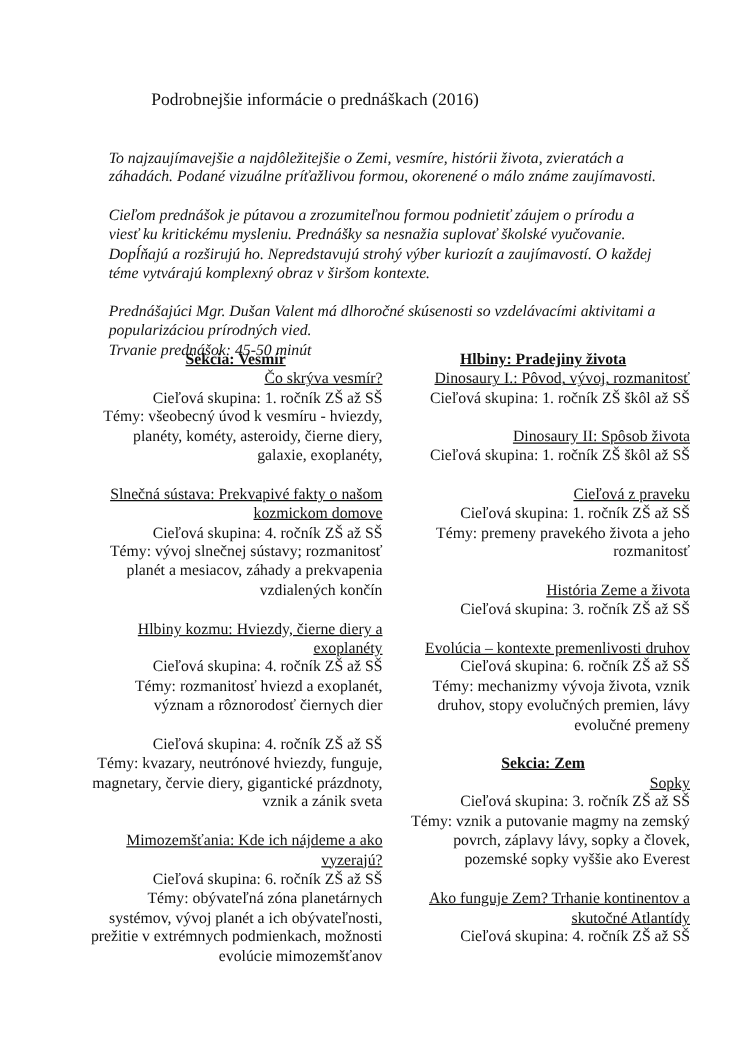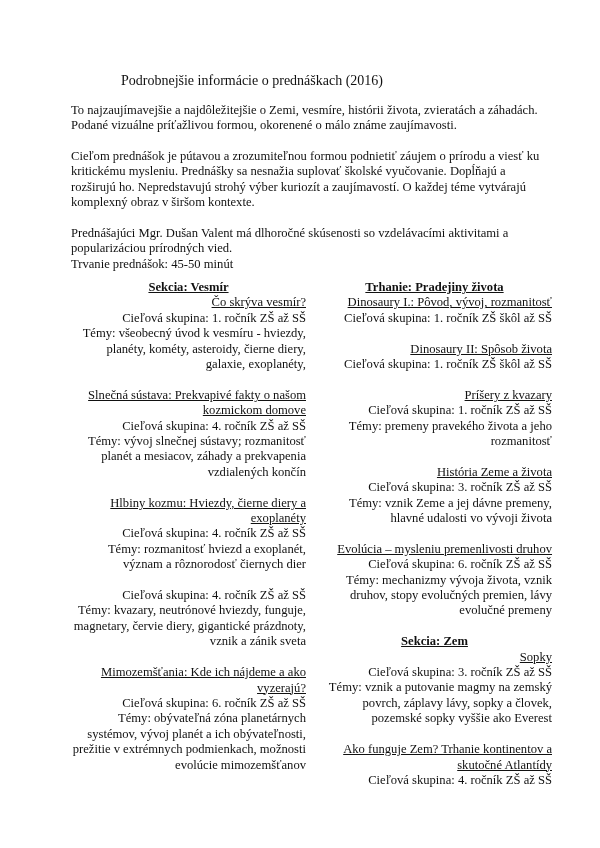--- a/index.html
+++ b/index.html
@@ -30,21 +30,22 @@
       text-align: center;
       font-size: 14px;
       line-height: 18px;
     }
     .intro {
       position: absolute;
       left: 71px;
       width: 470px;
     }
     .intro p {
-      margin: 0;
+      margin: 16px;
+      font-style: italic;
     }
     .col {
       position: absolute;
       top: 280px;
       width: 235px;
     }
     .col.left { left: 71px; }
     .col.right { left: 317px; }
     .section-title {
       font-weight: bold;
@@ -111,46 +112,45 @@
     </div>
 
     <div class="lecture">
       <span class="lecture-title">Mimozemšťania: Kde ich nájdeme a ako vyzerajú?</span>
       <span class="line">Cieľová skupina: 6. ročník ZŠ až SŠ</span>
       <span class="line">Témy: obývateľná zóna planetárnych systémov, vývoj planét a ich obývateľnosti, prežitie v extrémnych podmienkach, možnosti evolúcie mimozemšťanov</span>
     </div>
   </div>
 
   <div class="col right">
-    <div class="section-title">Trhanie: Pradejiny života</div>
+    <div class="section-title">Hlbiny: Pradejiny života</div>
 
     <div class="lecture">
       <span class="lecture-title">Dinosaury I.: Pôvod, vývoj, rozmanitosť</span>
       <span class="line">Cieľová skupina: 1. ročník ZŠ škôl až SŠ</span>
     </div>
 
     <div class="lecture">
       <span class="lecture-title">Dinosaury II: Spôsob života</span>
       <span class="line">Cieľová skupina: 1. ročník ZŠ škôl až SŠ</span>
     </div>
 
     <div class="lecture">
-      <span class="lecture-title">Príšery z kvazary</span>
+      <span class="lecture-title">Cieľová z praveku</span>
       <span class="line">Cieľová skupina: 1. ročník ZŠ až SŠ</span>
       <span class="line">Témy: premeny pravekého života  a jeho rozmanitosť</span>
     </div>
 
     <div class="lecture">
       <span class="lecture-title">História Zeme a života</span>
       <span class="line">Cieľová skupina: 3. ročník ZŠ až SŠ</span>
-      <span class="line">Témy: vznik Zeme a jej dávne premeny, hlavné udalosti vo vývoji života</span>
     </div>
 
     <div class="lecture">
-      <span class="lecture-title">Evolúcia – mysleniu premenlivosti druhov</span>
+      <span class="lecture-title">Evolúcia – kontexte premenlivosti druhov</span>
       <span class="line">Cieľová skupina: 6. ročník ZŠ až SŠ</span>
       <span class="line">Témy: mechanizmy vývoja života, vznik druhov, stopy evolučných premien, lávy evolučné premeny</span>
     </div>
 
     <div>
       <div class="section-title">Sekcia: Zem</div>
 
       <div class="lecture">
         <span class="lecture-title">Sopky</span>
         <span class="line">Cieľová skupina: 3. ročník ZŠ až SŠ</span>

